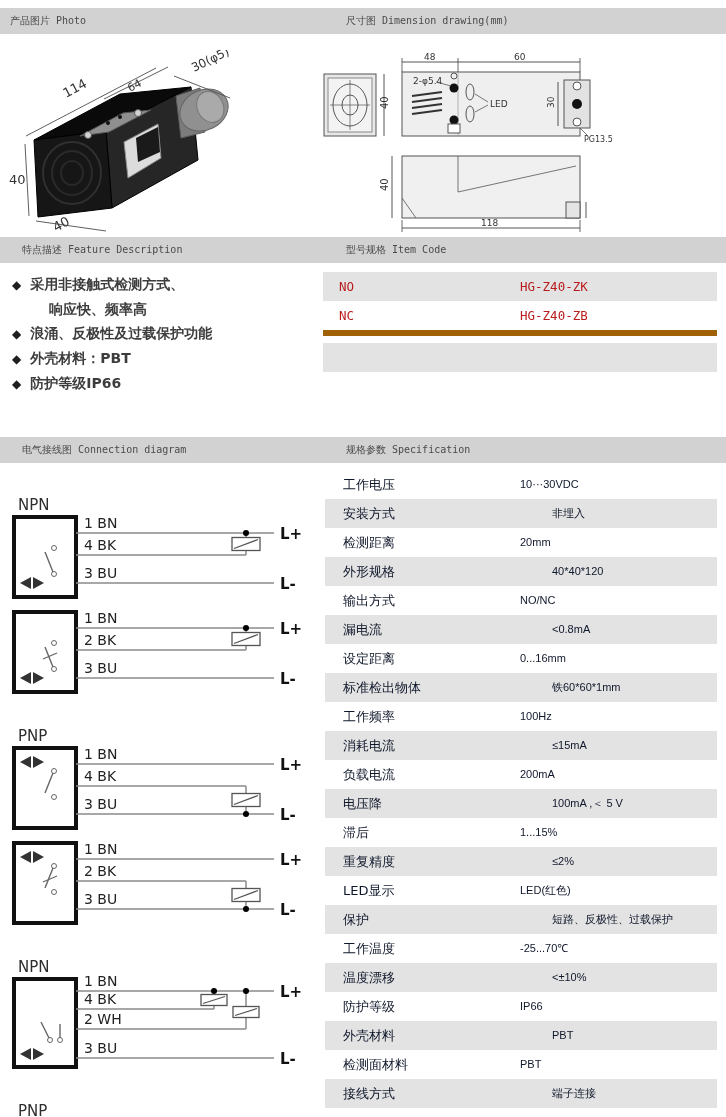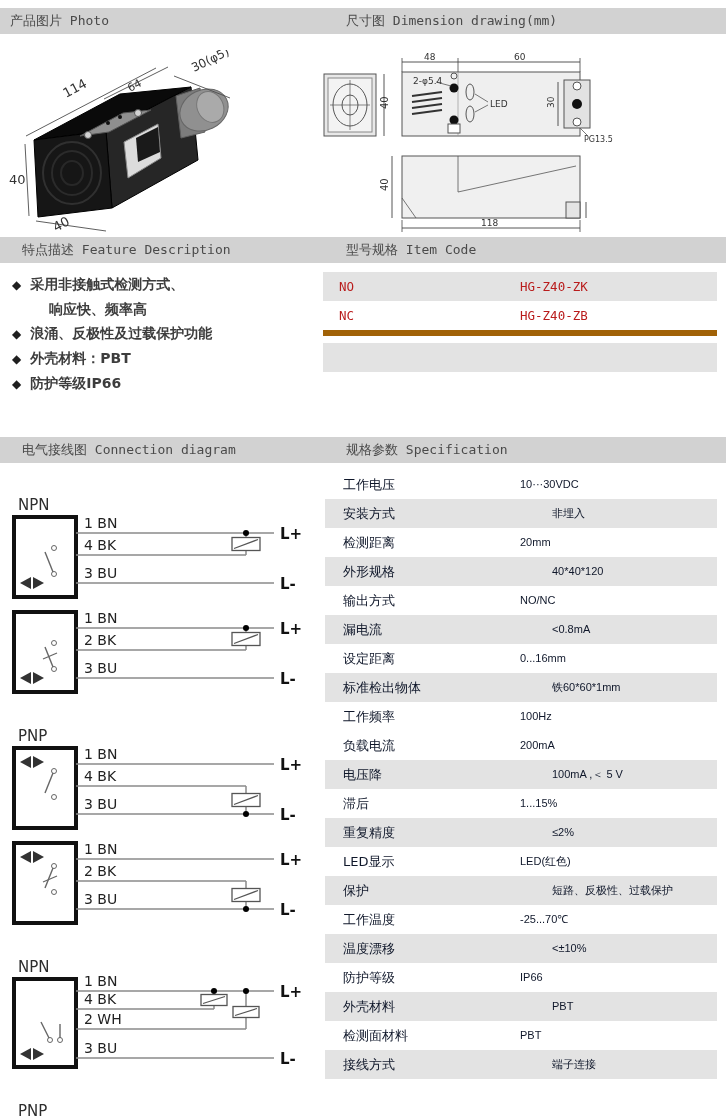--- a/index.html
+++ b/index.html
@@ -1,19 +1,19 @@
 <!DOCTYPE html>
 <html><head>
 <meta charset="utf-8">
 <style>
   html,body{margin:0;padding:0;background:#fff;}
   .page{position:relative;width:726px;height:1117px;background:#ffffff;overflow:hidden;
         font-family:"DejaVu Sans","Liberation Sans",sans-serif;}
   .hbar{position:absolute;left:0;width:726px;height:26px;background:#d2d2d2;color:#4a4a4a;
-        font-family:"DejaVu Sans Mono","Liberation Mono",monospace;font-size:13px;line-height:26px;}
+        font-family:"DejaVu Sans Mono","Liberation Mono",monospace;font-size:10px;line-height:26px;}
   .hbar .l{padding-left:10px;}
   .hbar .r{position:absolute;left:346px;top:0;}
   .abs{position:absolute;}
   
   .features{position:absolute;left:12px;top:272px;width:310px;}
   .feat{font-size:14px;font-weight:bold;color:#3d3d3d;line-height:24px;white-space:nowrap;}
   .feat .b{color:#1f1f1f;margin-right:9px;font-size:12px;}
   .feat.cont{padding-left:37px;}
   
   .ictable{position:absolute;left:323px;top:272px;width:394px;}
@@ -393,20 +393,24 @@
         <span class="v">0...16mm</span>
       </div>
       <div class="srow shade">
         <span class="k">标准检出物体</span>
         <span class="v">铁60*60*1mm</span>
       </div>
       <div class="srow">
         <span class="k">工作频率</span>
         <span class="v">100Hz</span>
       </div>
+      <div class="srow shade">
+        <span class="k">消耗电流</span>
+        <span class="v">≤15mA</span>
+      </div>
       <div class="srow">
         <span class="k">负载电流</span>
         <span class="v">200mA</span>
       </div>
       <div class="srow shade">
         <span class="k">电压降</span>
         <span class="v">100mA ,＜ 5 V</span>
       </div>
       <div class="srow">
         <span class="k">滞后</span>

